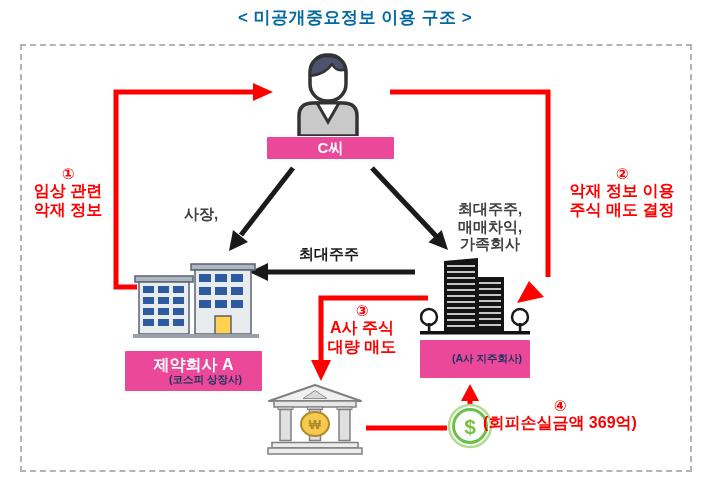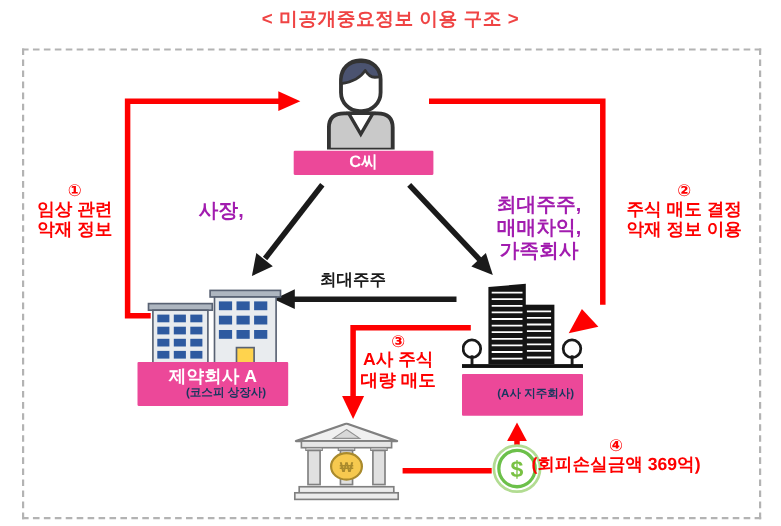--- a/index.html
+++ b/index.html
@@ -1,33 +1,33 @@
 <!DOCTYPE html>
 <html><head>
 <meta charset="utf-8">
 <style>
   html,body{margin:0;padding:0;background:#ffffff;}
   body{font-family:"Liberation Sans","DejaVu Sans",sans-serif;}
   .stage{position:relative;width:710px;height:478px;background:#fff;overflow:hidden;}
   .title{position:absolute;left:0;top:6px;width:710px;text-align:center;
-         font-size:17px;font-weight:bold;color:#ef4444;letter-spacing:.5px;}
+         font-size:17px;font-weight:bold;color:#0369a1;letter-spacing:.5px;}
   .frame{position:absolute;left:20px;top:44px;width:668px;height:424px;
          border:2px dashed #b3b3b3;background:#fff;}
   .arrow-layer{position:absolute;left:0;top:0;width:710px;height:478px;pointer-events:none;}
   .icon{position:absolute;}
   .node-label{position:absolute;background:#ec4899;color:#fff;text-align:center;
               display:flex;flex-direction:column;justify-content:center;border-radius:1px;}
   .nl-main{font-weight:bold;font-size:16px;line-height:1.05;}
   .nl-sub{font-weight:bold;font-size:10.5px;color:#17375e;line-height:1.1;margin-left:24px;}
   .c-label{font-weight:bold;font-size:15px;line-height:22px;}
   .ann{position:absolute;text-align:center;font-weight:bold;line-height:1.18;}
   .ann .num{font-size:15px;line-height:1.05;}
   .ann.red{color:#fe0000;font-size:16px;}
-  .ann.black{color:#a21caf;font-size:18px;}
-  .shareholder{position:absolute;text-align:left;font-weight:bold;font-size:15px;color:#1a1a1a;}
+  .ann.black{color:#404040;font-size:15px;margin-top:24px;}
+  .shareholder{position:absolute;text-align:center;font-weight:bold;font-size:15px;color:#1a1a1a;}
 </style>
 </head>
 <body>
 
 <div class="stage">
 
   <div class="title">&lt; 미공개중요정보 이용 구조 &gt;</div>
 
   <div class="frame"></div>
 
@@ -97,22 +97,22 @@
   </div>
 
   <div class="ann black" style="left:430px;top:176px;width:120px;">
     <div>최대주주,</div>
     <div>매매차익,</div>
     <div>가족회사</div>
   </div>
 
   <div class="ann red" style="left:553px;top:166px;width:138px;">
     <div class="num">②</div>
+    <div>악재 정보 이용</div>
     <div>주식 매도 결정</div>
-    <div>악재 정보 이용</div>
   </div>
 
   <div class="shareholder" style="left:291px;top:245px;width:76px;">최대주주</div>
 
   <div class="icon" style="left:133px;top:256px;width:126px;height:82px;">
     <svg width="126" height="82" viewBox="0 0 126 82">
       <rect x="58" y="8" width="64" height="6" fill="#aeb6c0" stroke="#596273" stroke-width="1.5"></rect>
       <rect x="62" y="14" width="56" height="64" fill="#e9ecef" stroke="#596273" stroke-width="1.5"></rect>
       <rect x="2" y="20" width="58" height="6" fill="#aeb6c0" stroke="#596273" stroke-width="1.5"></rect>
       <rect x="6" y="26" width="50" height="52" fill="#e9ecef" stroke="#596273" stroke-width="1.5"></rect>
@@ -137,21 +137,21 @@
           <rect x="98" y="31" width="12" height="8"></rect>
         <rect x="66" y="44" width="12" height="8"></rect>
           <rect x="82" y="44" width="12" height="8"></rect>
           <rect x="98" y="44" width="12" height="8"></rect>
       </g>
       <rect x="82" y="60" width="16" height="18" fill="#ffd34d" stroke="#596273" stroke-width="1.5"></rect>
       <rect x="0" y="78" width="126" height="4" fill="#9aa0a8"></rect>
     </svg>
   </div>
 
-  <div class="node-label" style="left:125px;top:329px;width:137px;height:40px;">
+  <div class="node-label" style="left:125px;top:351px;width:137px;height:40px;">
     <div class="nl-main">제약회사 A</div>
     <div class="nl-sub">(코스피 상장사)</div>
   </div>
 
   <div class="icon" style="left:420px;top:256px;width:110px;height:82px;">
     <svg width="110" height="82" viewBox="0 0 110 80">
       <polygon points="24,4 58,1 58,74 24,74" fill="#141414"></polygon>
       <path d="M27 9 H55 M27 15 H55 M27 21 H55 M27 27 H55 M27 33 H55 M27 39 H55 M27 45 H55 M27 51 H55 M27 57 H55 M27 63 H55 M27 69 H55" stroke="#ffffff" stroke-width="1.6"></path>
       <rect x="56" y="20" width="28" height="54" fill="#141414"></rect>
       <path d="M59 26 H81 M59 32 H81 M59 38 H81 M59 44 H81 M59 50 H81 M59 56 H81 M59 62 H81 M59 68 H81" stroke="#ffffff" stroke-width="1.6"></path>

